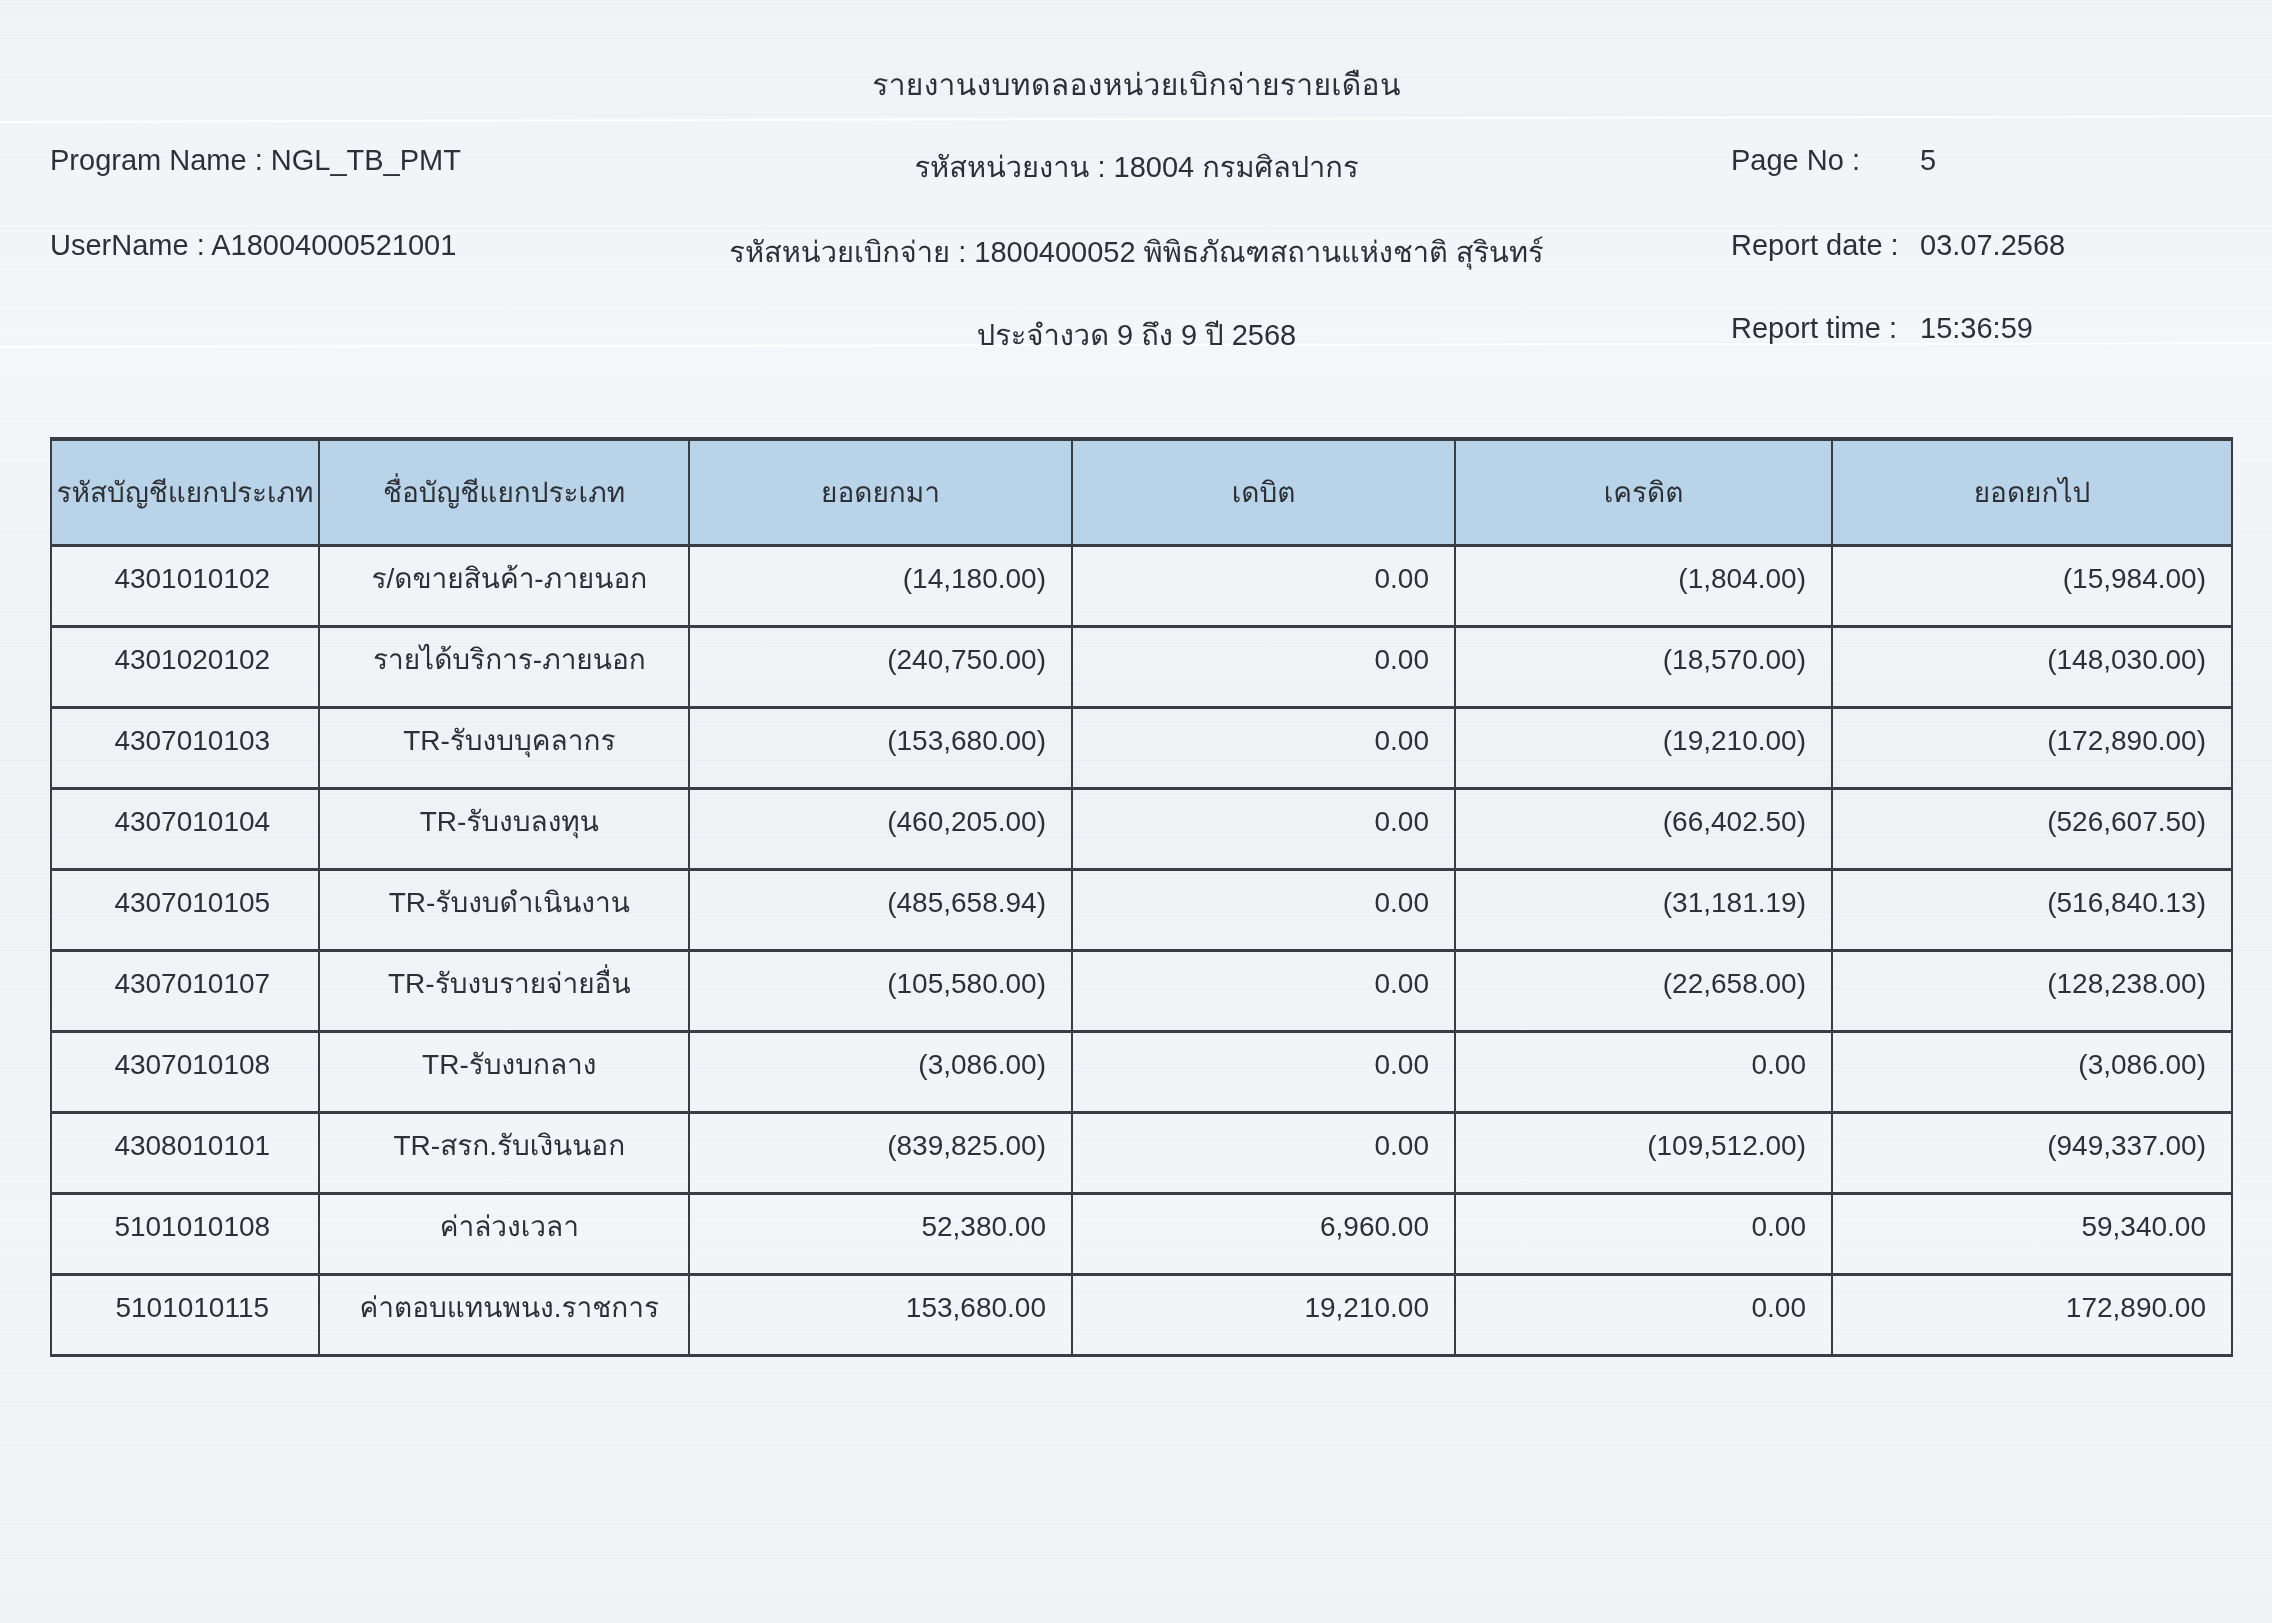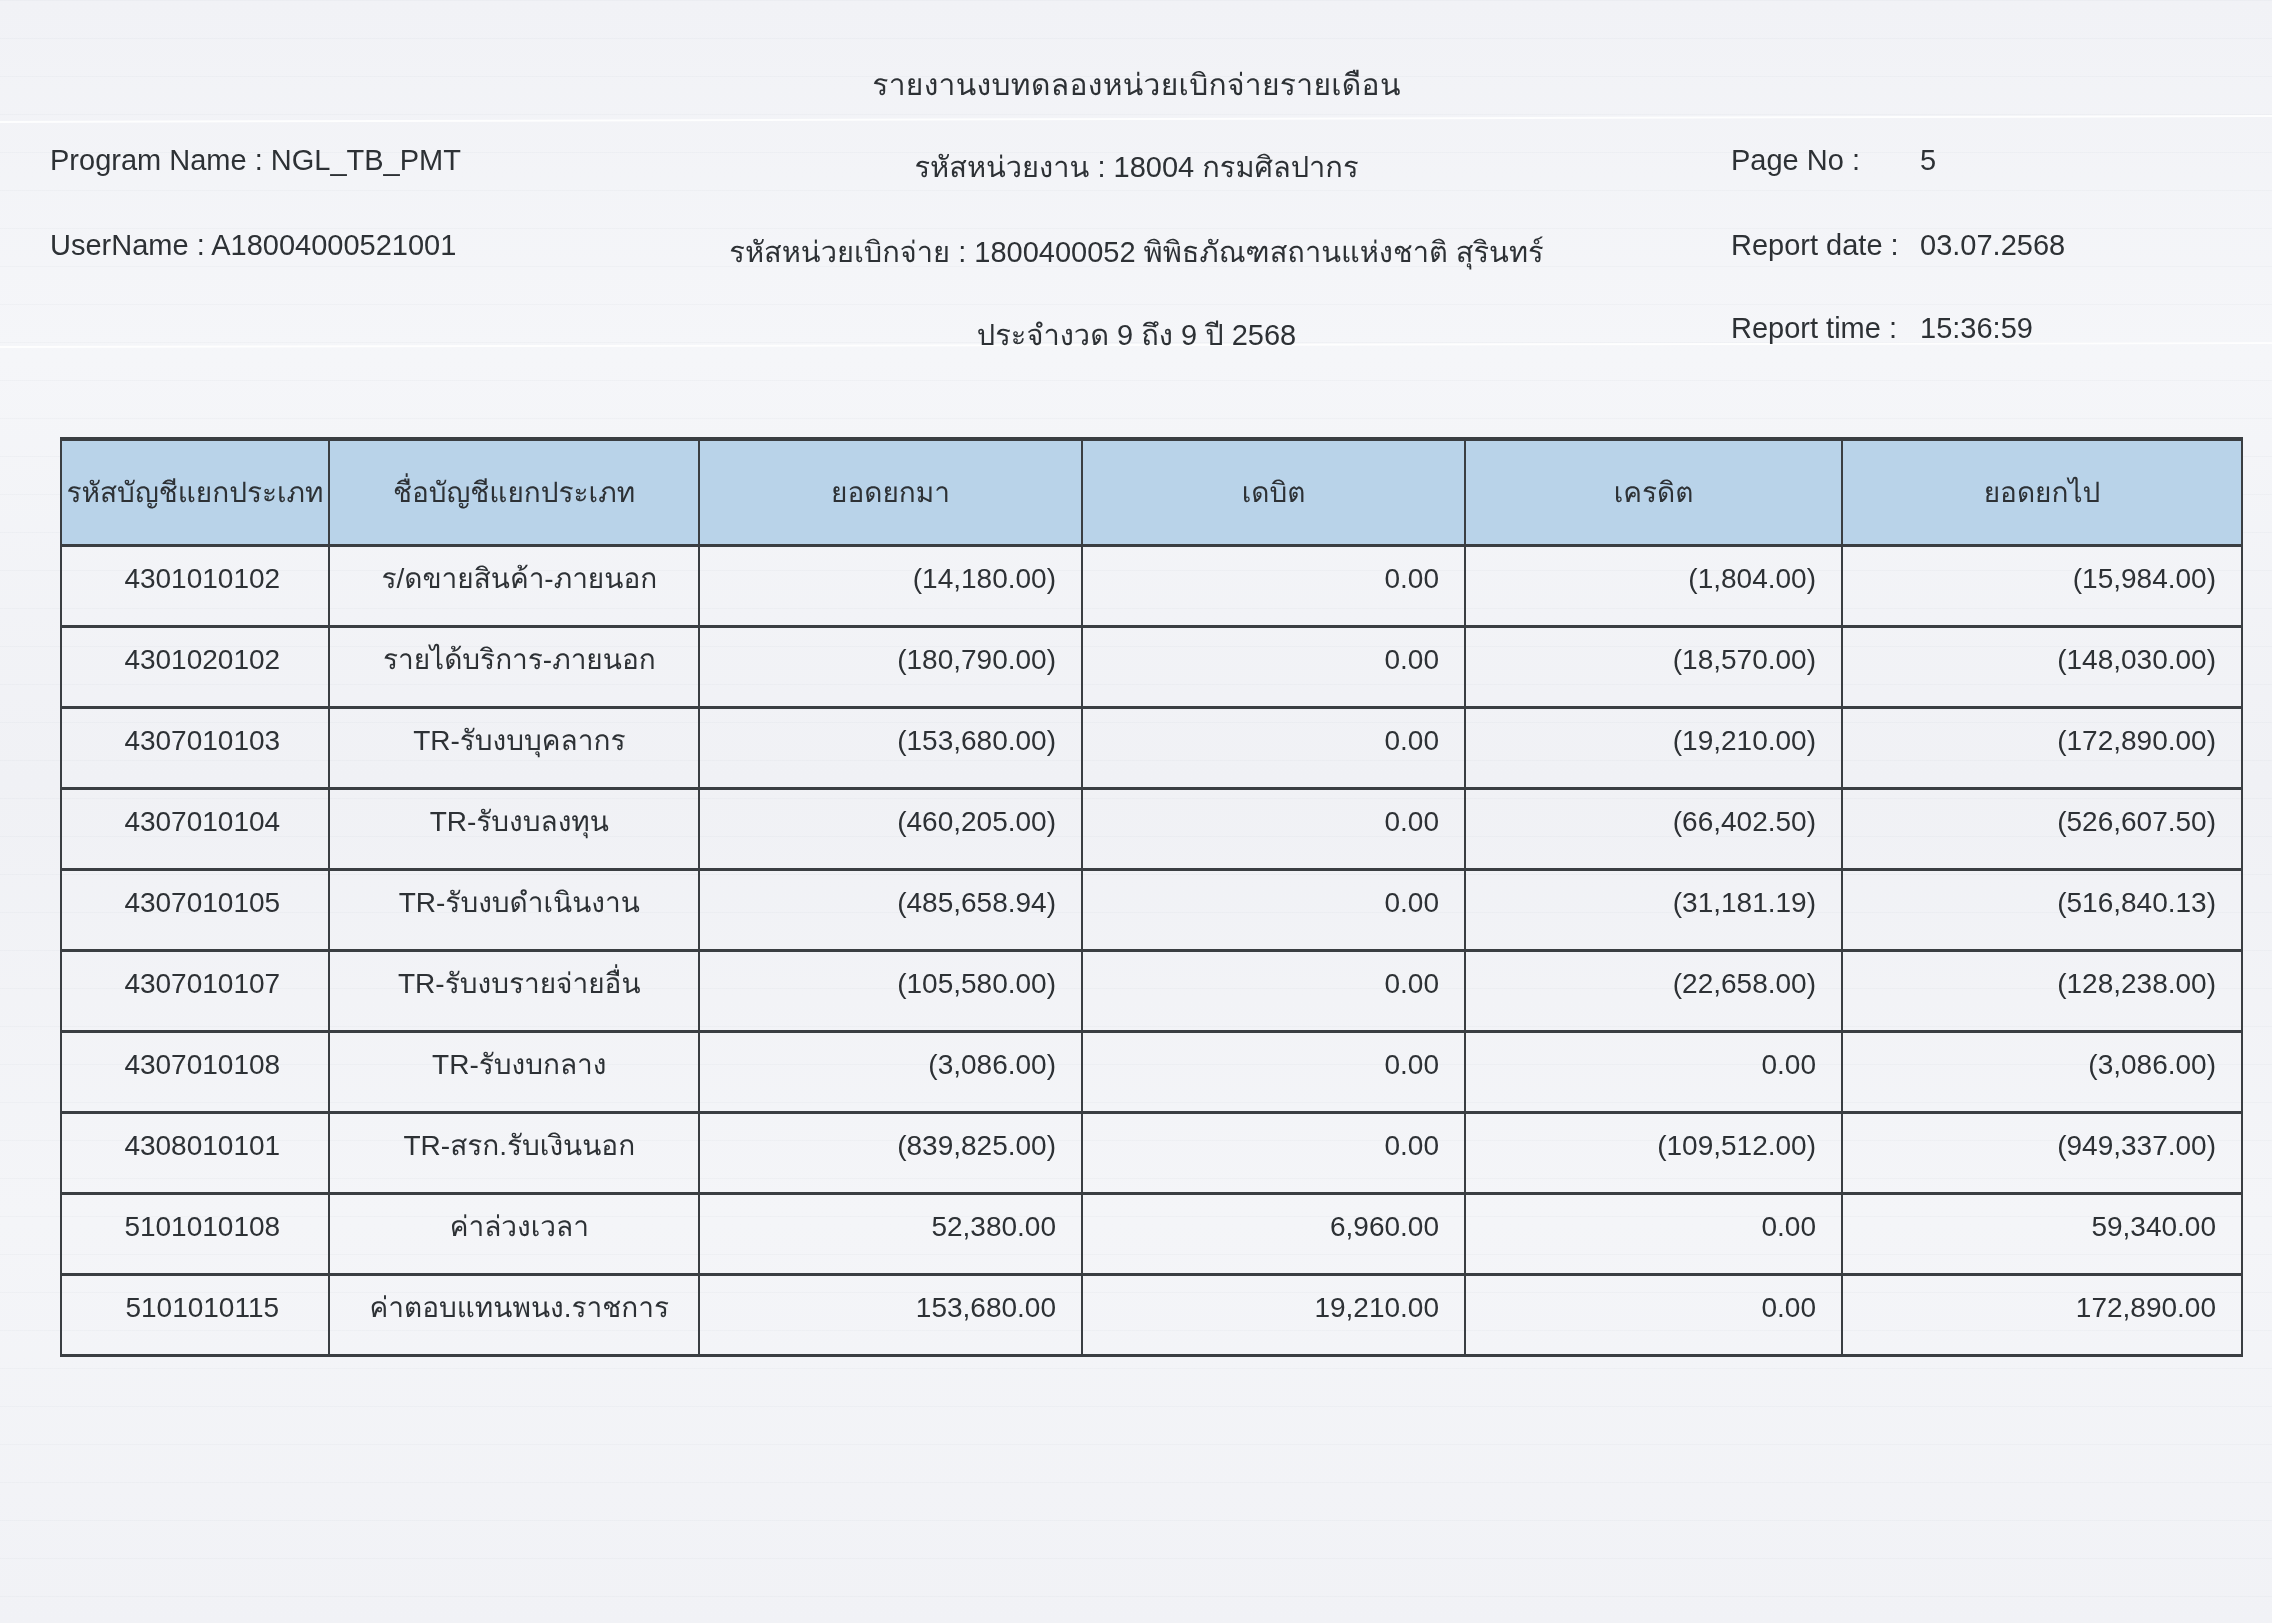--- a/index.html
+++ b/index.html
@@ -34,21 +34,21 @@
   .hline.l3{top:229px;}
   .hline.l4{top:312px;}
   .left-item{position:absolute;left:50px;top:0;white-space:nowrap;}
   .center-item{position:absolute;left:0;top:0;width:100%;text-align:center;white-space:nowrap;}
   .right-label{position:absolute;left:1731px;top:0;white-space:nowrap;}
   .right-value{position:absolute;left:1920px;top:0;white-space:nowrap;}
   .pair{white-space:nowrap;}
   .pair .lbl::after{content:" ";}
 
   table{
-    position:absolute;left:60px;top:437px;width:2181px;
+    position:absolute;left:50px;top:437px;width:2181px;
     border-collapse:collapse;table-layout:fixed;
     font-size:28px;
     padding-left:8px;
   }
   th,td{
     border:2px solid var(--border);
     border-top-width:3.3px;border-bottom-width:3.3px;
     overflow:hidden;white-space:nowrap;
   }
   thead th{
@@ -125,21 +125,21 @@
         <td class="c0">4301010102</td>
         <td class="c1">ร/ดขายสินค้า-ภายนอก</td>
         <td class="num">(14,180.00)</td>
         <td class="num">0.00</td>
         <td class="num">(1,804.00)</td>
         <td class="num">(15,984.00)</td>
       </tr>
       <tr>
         <td class="c0">4301020102</td>
         <td class="c1">รายได้บริการ-ภายนอก</td>
-        <td class="num">(180,790.00)</td>
+        <td class="num">(240,750.00)</td>
         <td class="num">0.00</td>
         <td class="num">(18,570.00)</td>
         <td class="num">(148,030.00)</td>
       </tr>
       <tr>
         <td class="c0">4307010103</td>
         <td class="c1">TR-รับงบบุคลากร</td>
         <td class="num">(153,680.00)</td>
         <td class="num">0.00</td>
         <td class="num">(19,210.00)</td>

